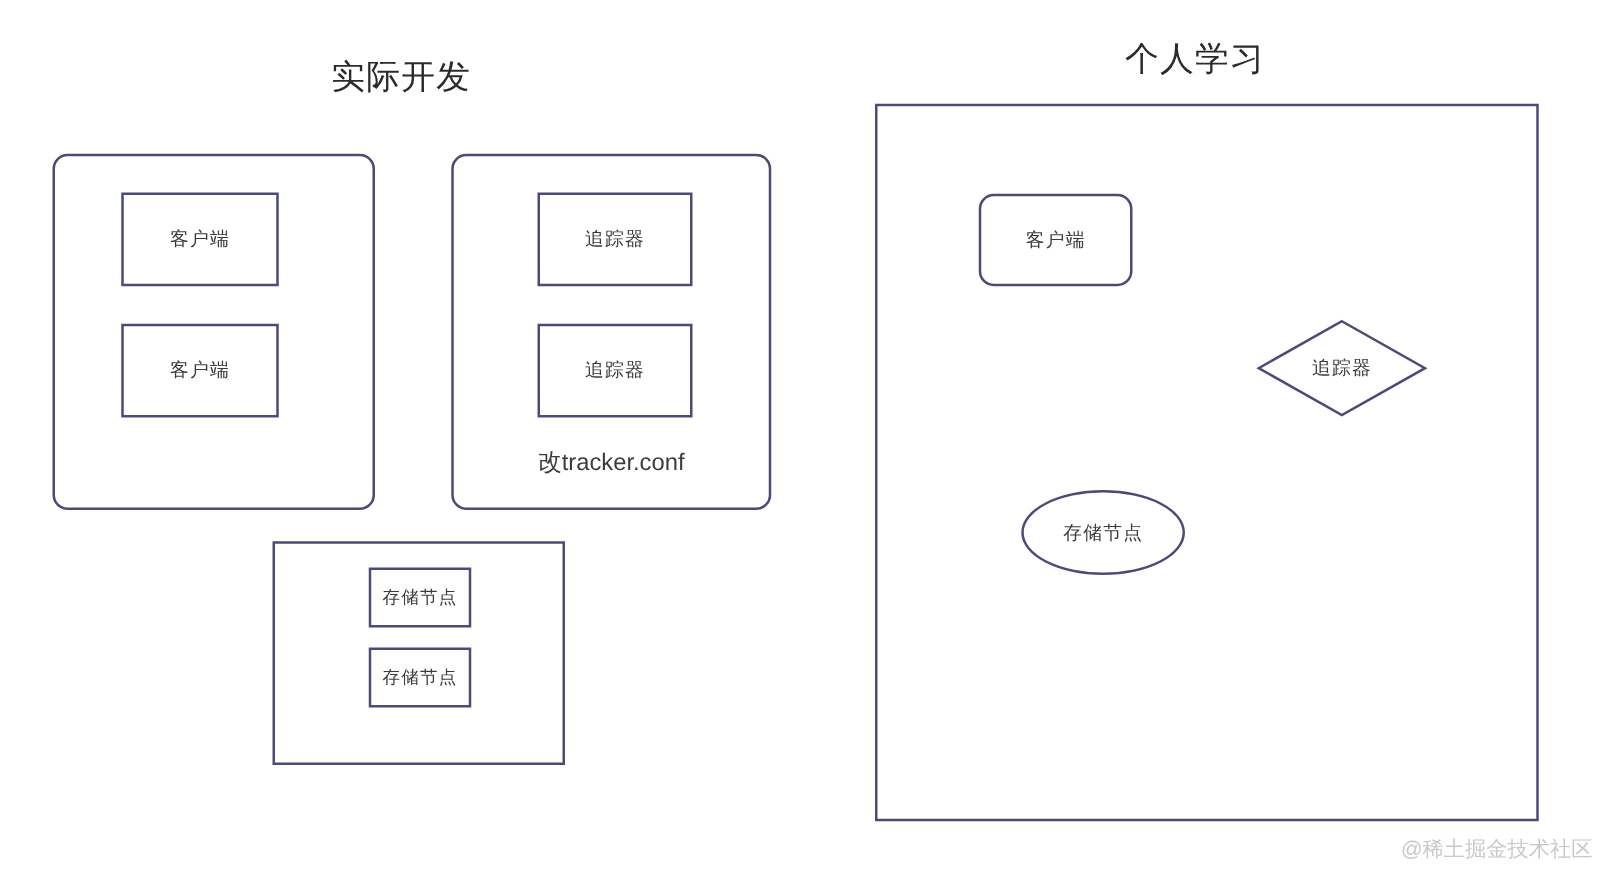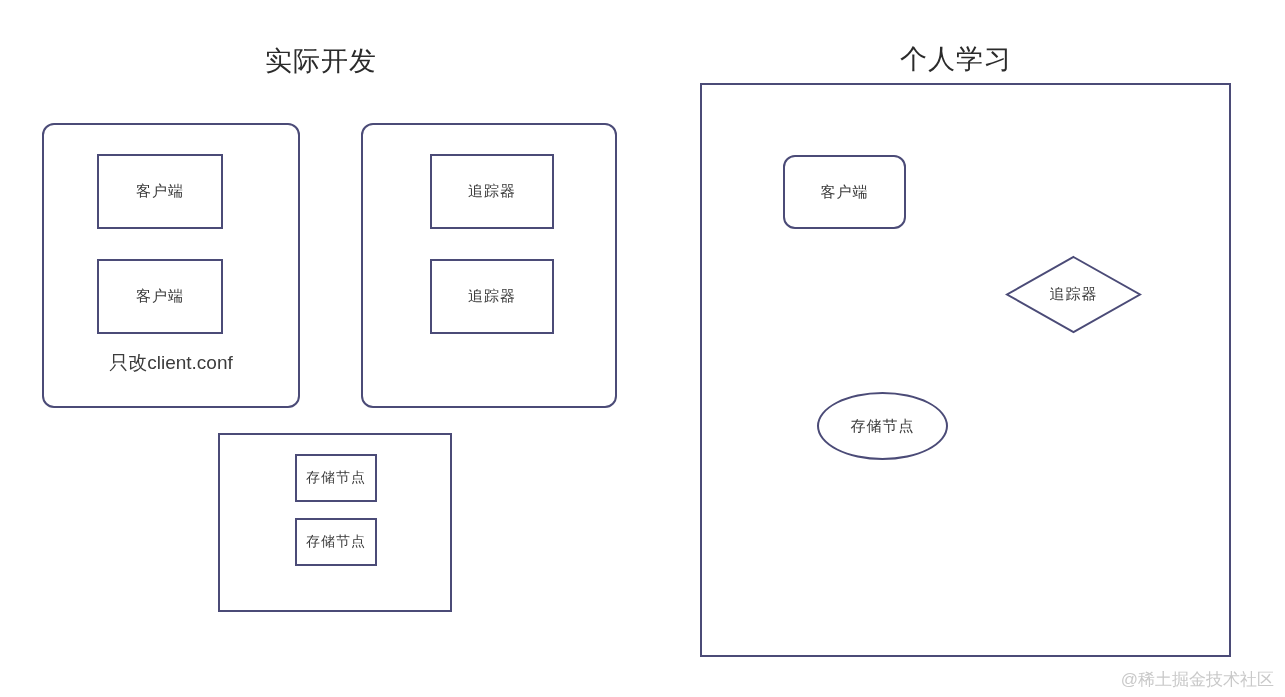--- a/index.html
+++ b/index.html
@@ -22,21 +22,21 @@
   
   .section-title {
     position: absolute;
     font-size: 27px;
     line-height: 1;
     color: #2b2b2b;
     white-space: nowrap;
     letter-spacing: 1px;
   }
   #title-left  { left: 265px; top: 48px; }
-  #title-right { left: 900px; top: 46px; }
+  #title-right { left: 900px; top: 34px; }
 
   
   .group-box {
     position: absolute;
     border: 2px solid #4b4b77;
     background: #ffffff;
     box-sizing: border-box;
   }
   .group-box.rounded { border-radius: 12px; }
   .group-box.square  { border-radius: 0; }
@@ -171,30 +171,30 @@
 
   <div class="section-title" id="title-right">个人学习</div>
 
   <div class="group-box rounded" id="group-client">
     <div class="node-rect" id="node-client-1">
       <span>客户端</span>
     </div>
     <div class="node-rect" id="node-client-2">
       <span>客户端</span>
     </div>
-    <div class="group-caption">只改client.conf</div>
   </div>
 
   <div class="group-box rounded" id="group-tracker">
     <div class="node-rect" id="node-tracker-1">
       <span>追踪器</span>
     </div>
     <div class="node-rect" id="node-tracker-2">
       <span>追踪器</span>
     </div>
+    <div class="group-caption">改tracker.conf</div>
   </div>
 
   <div class="group-box square" id="group-storage">
     <div class="node-rect" id="node-storage-1">
       <span>存储节点</span>
     </div>
     <div class="node-rect" id="node-storage-2">
       <span>存储节点</span>
     </div>
   </div>

